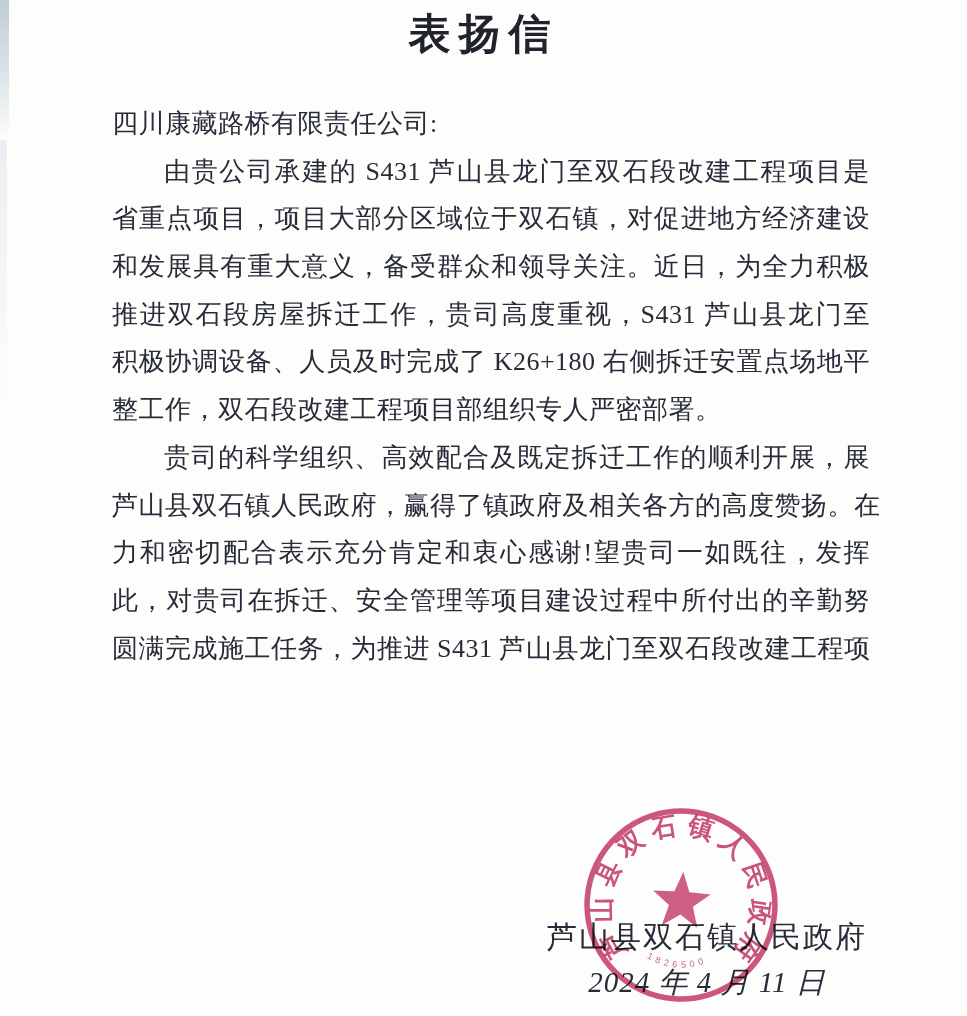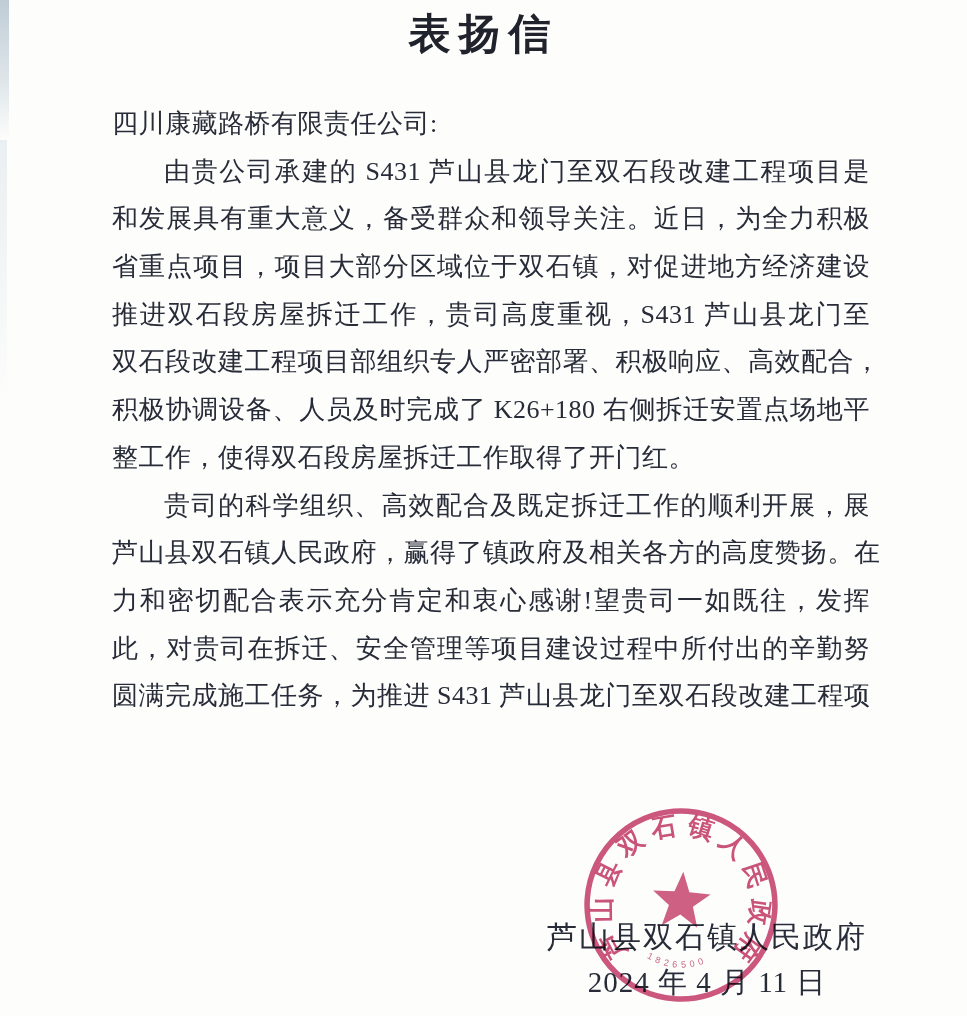--- a/index.html
+++ b/index.html
@@ -21,21 +21,21 @@
   .line{
     font-size:26px;line-height:47.7px;height:47.7px;
     letter-spacing:.5px;
     text-align:justify;text-align-last:justify;
     white-space:nowrap;
   }
   .line.end{text-align:right;text-align-last:left;}
   .line.indent{text-indent:2em;}
   .sig-block{position:absolute;right:100px;top:914px;text-align:center;}
   .signature{font-size:30px;letter-spacing:2px;line-height:46px;}
-  .date{font-size:29px;letter-spacing:1px;line-height:44px;}
+  .date{font-size:29px;letter-spacing:1px;line-height:44px;font-style:italic;}
   .seal{
     position:absolute;left:580px;top:804px;width:202px;height:202px;
     mix-blend-mode:multiply;opacity:.92;
     transform:rotate(4deg);
     pointer-events:none;
   }
   .artifact-top{
     position:absolute;left:0;top:0;width:9px;height:140px;
     background:linear-gradient(to bottom, rgba(150,172,188,.6), rgba(170,190,202,.35) 60%, rgba(180,198,208,0));
   }
@@ -50,26 +50,25 @@
 <div class="page">
 
   <div class="artifact-top"></div>
   <div class="artifact-low"></div>
 
   <div class="title">表扬信</div>
 
   <div class="body-text">
     <div class="line end">四川康藏路桥有限责任公司:</div>
     <div class="line indent">由贵公司承建的 S431 芦山县龙门至双石段改建工程项目是</div>
+    <div class="line">省重点项目，项目大部分区域位于双石镇，对促进地方经济建设</div>
     <div class="line">和发展具有重大意义，备受群众和领导关注。近日，为全力积极</div>
-    <div class="line">省重点项目，项目大部分区域位于双石镇，对促进地方经济建设</div>
     <div class="line">推进双石段房屋拆迁工作，贵司高度重视，S431 芦山县龙门至</div>
-    <div class="line">双石段改建工程项目部组织专人严密部署、积极响应、高效配合，</div>
     <div class="line">积极协调设备、人员及时完成了 K26+180 右侧拆迁安置点场地平</div>
-    <div class="line end">整工作，使得双石段房屋拆迁工作取得了开门红。</div>
+    <div class="line end">整工作，双石段改建工程项目部组织专人严密部署。</div>
     <div class="line indent">贵司的科学组织、高效配合及既定拆迁工作的顺利开展，展</div>
     <div class="line">芦山县双石镇人民政府，赢得了镇政府及相关各方的高度赞扬。在</div>
     <div class="line">力和密切配合表示充分肯定和衷心感谢!望贵司一如既往，发挥</div>
     <div class="line">此，对贵司在拆迁、安全管理等项目建设过程中所付出的辛勤努</div>
     <div class="line">圆满完成施工任务，为推进 S431 芦山县龙门至双石段改建工程项</div>
   </div>
 
   <div class="sig-block">
     <div class="signature">芦山县双石镇人民政府</div>
     <div class="date">2024 年 4 月 11 日</div>

